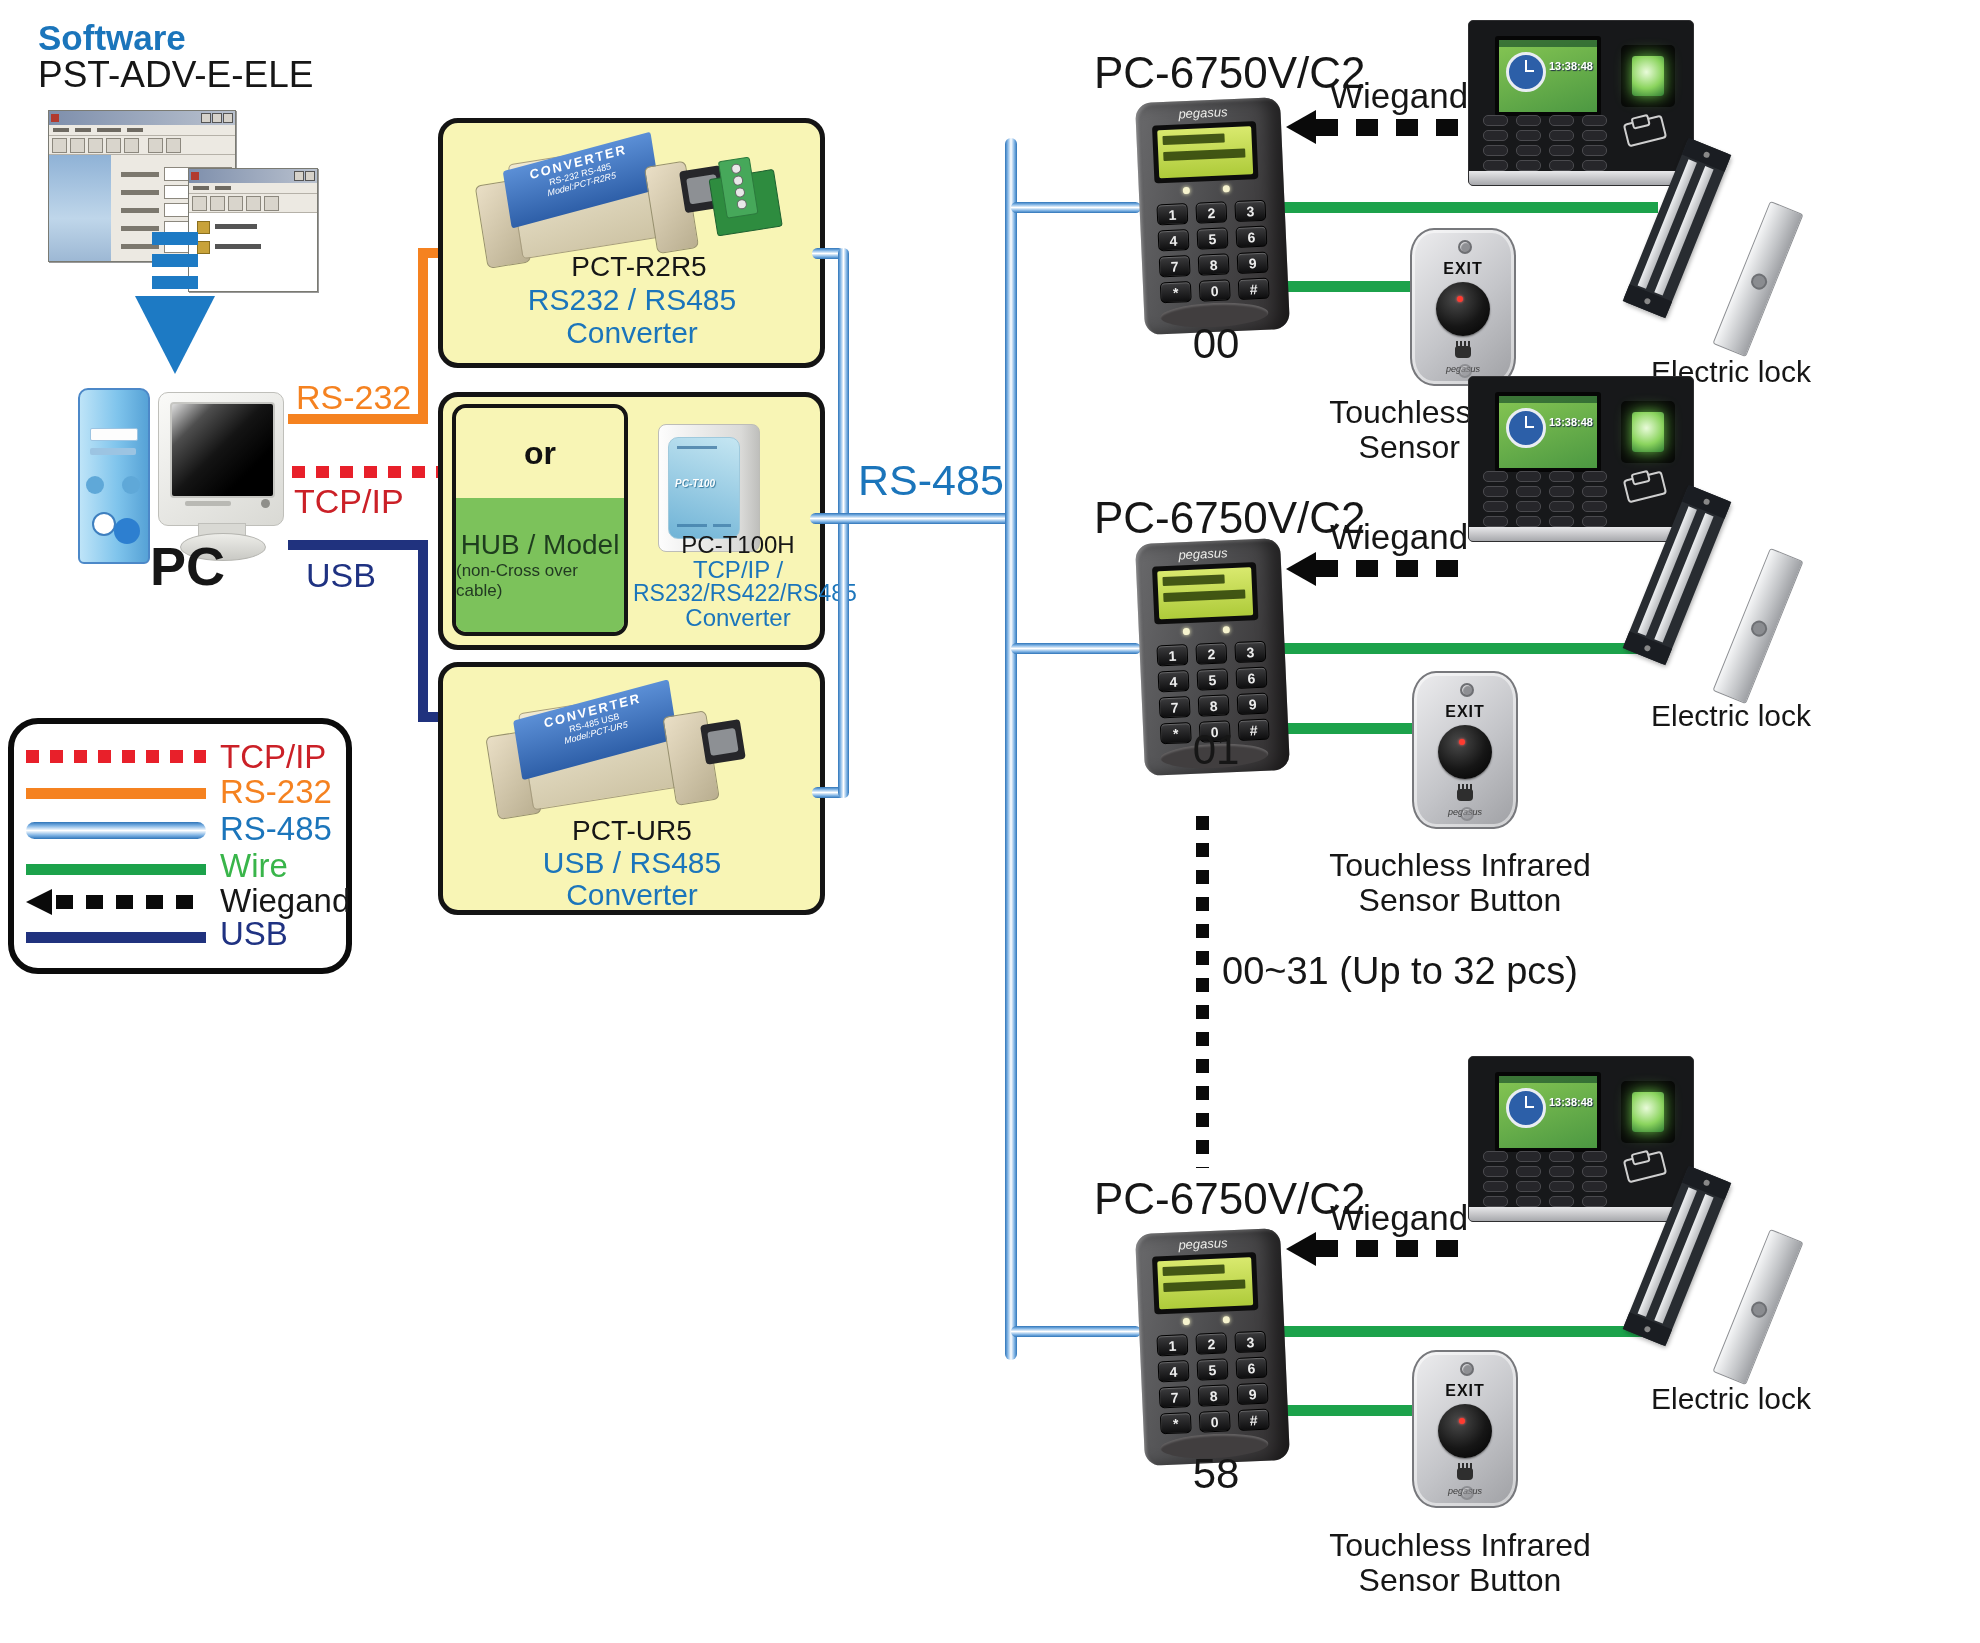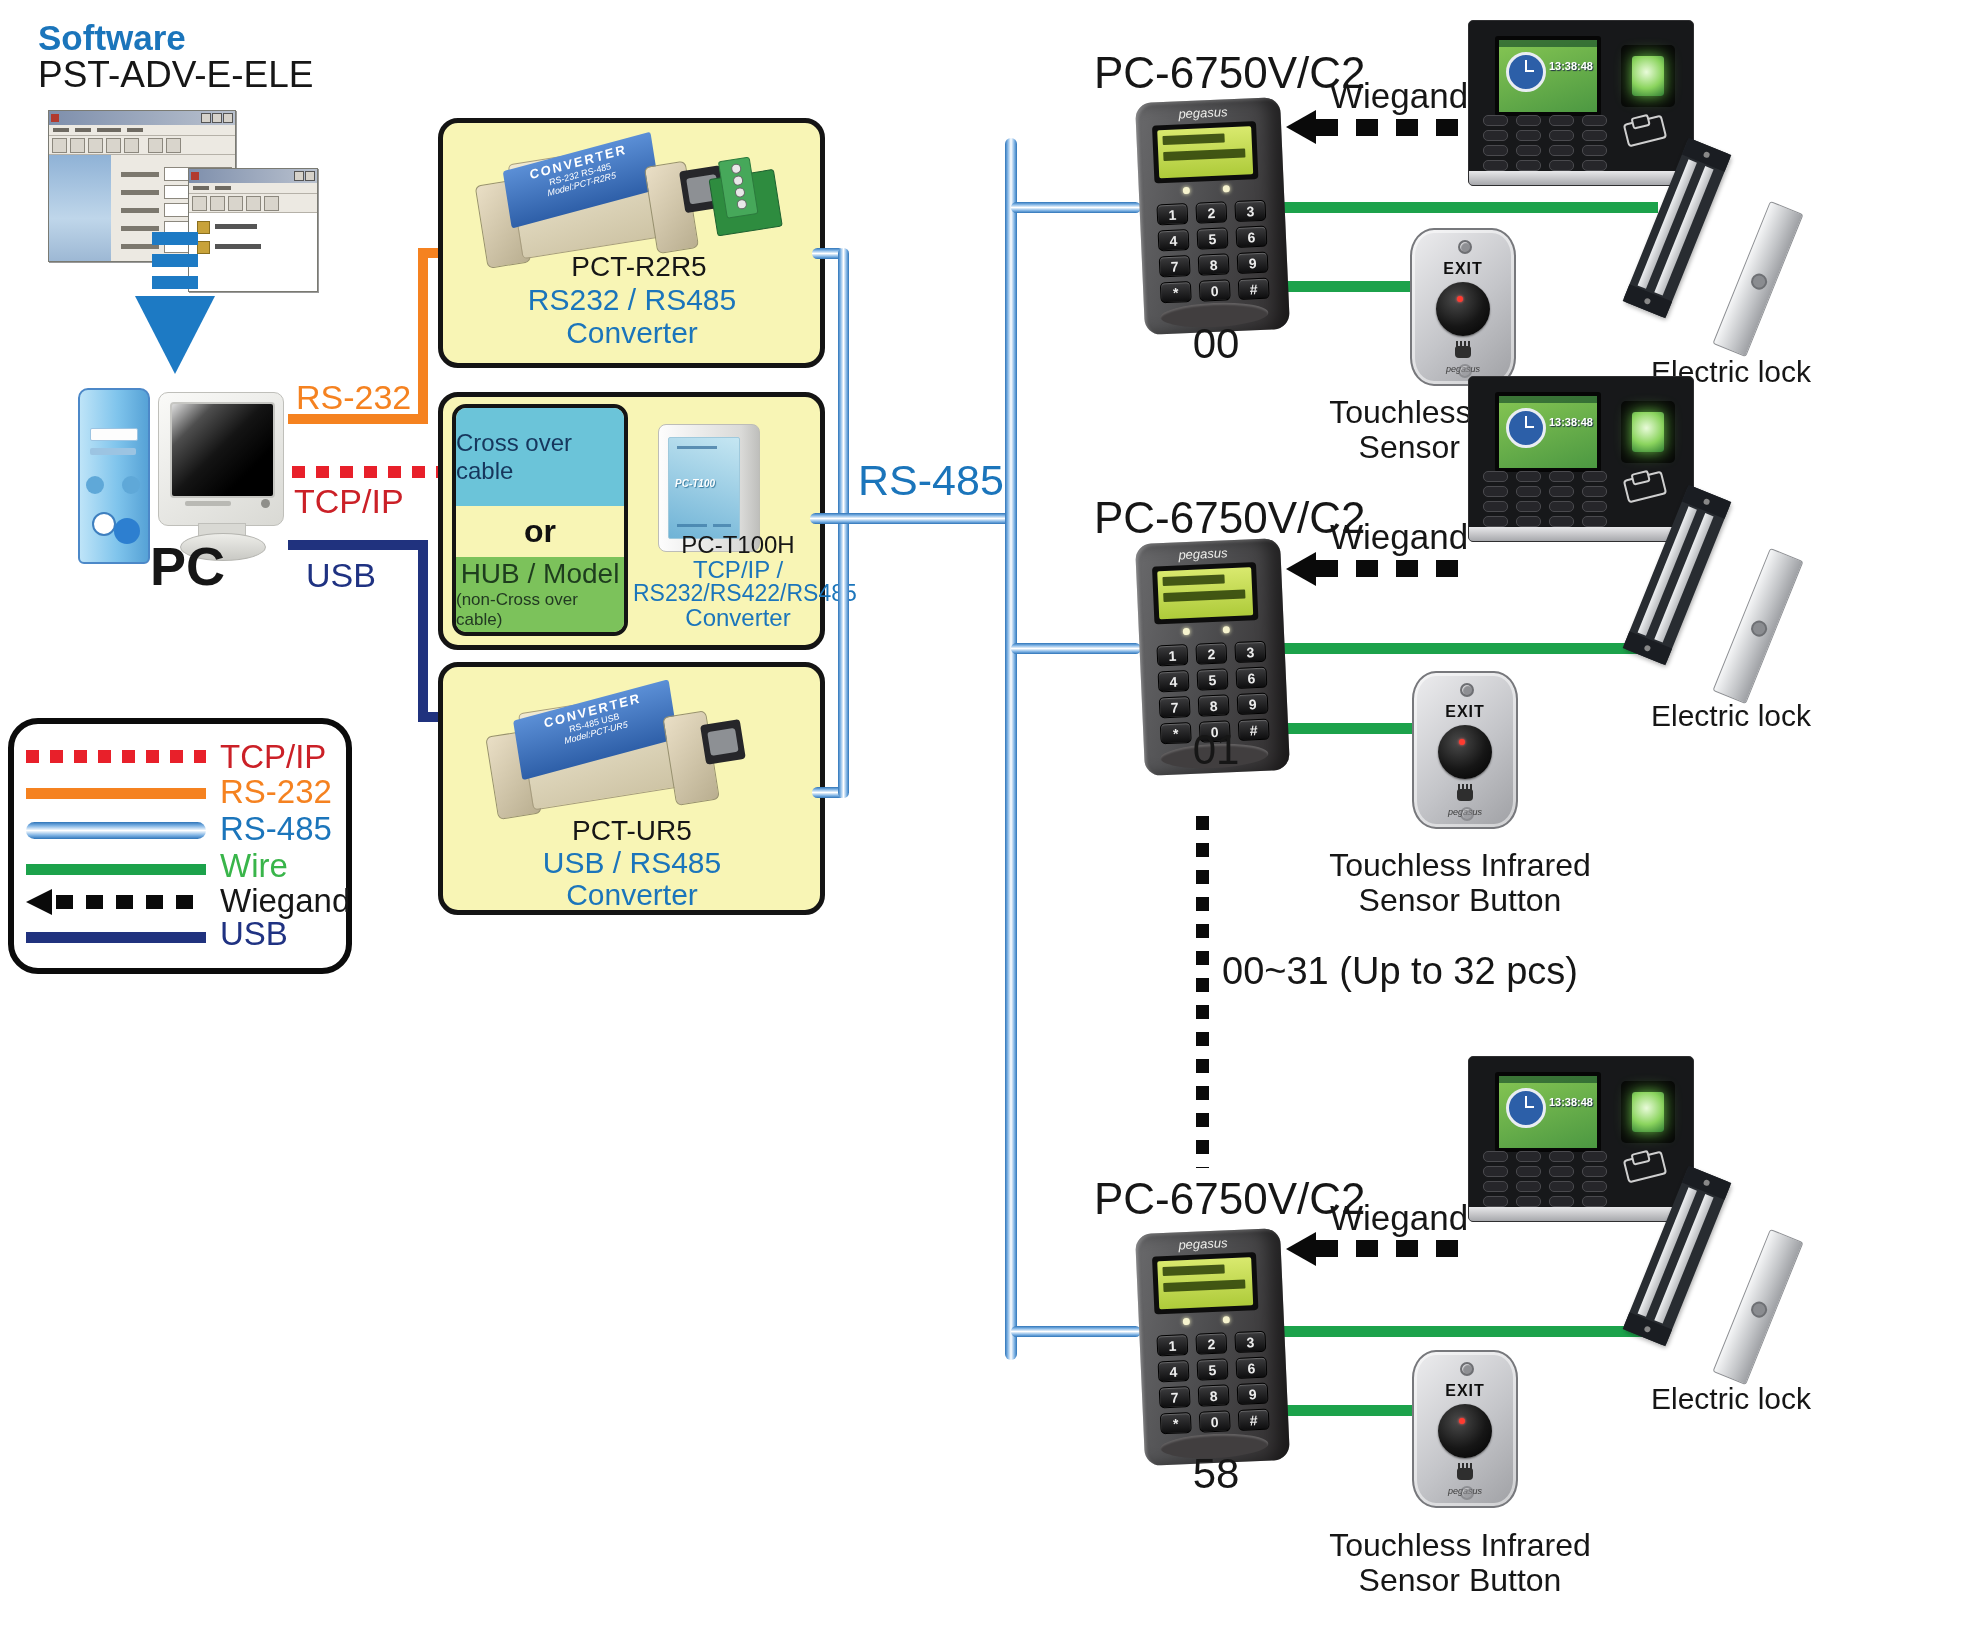--- a/index.html
+++ b/index.html
@@ -33,21 +33,21 @@
   .cd-flange{position:absolute;background:linear-gradient(135deg,#EADFC6,#B9AE90);border:1px solid #97906F;border-radius:6px;}
   .cd-body{position:absolute;background:linear-gradient(170deg,#F0E9D3,#CDC3A4);border:1px solid #A69C7E;border-radius:5px;}
   .cd-stripe{position:absolute;background:linear-gradient(180deg,#5B8FD6,#2E5FA8);transform:skewY(-6deg);color:#fff;text-align:center;border-radius:3px;}
   .cd-db9{position:absolute;background:#26262a;border-radius:4px;}
   .cd-db9 i{position:absolute;left:6px;top:8px;right:6px;bottom:8px;background:#8d9094;border-radius:3px;display:block;}
   .cd-pcb{position:absolute;background:#2E8C3F;border:1px solid #1E6130;border-radius:3px;}
   .cd-term{position:absolute;background:#46A85A;border:1px solid #2C7A3D;border-radius:3px;}
   .cd-term u{position:absolute;left:50%;width:8px;height:8px;margin-left:-4px;background:#E8E8E8;border-radius:50%;border:1px solid #666;}
   
   .t100{position:absolute;background:linear-gradient(90deg,#FDFDFD,#DADAD8 82%,#BFBFBC);border:1px solid #BDBDB8;border-radius:8px;}
-  .t100-face{position:absolute;background:linear-gradient(200deg,#C5E6F2,#6FB3D6);border:1px solid #9FC9DC;border-radius:2px;}
+  .t100-face{position:absolute;background:linear-gradient(200deg,#C5E6F2,#6FB3D6);border:1px solid #9FC9DC;border-radius:10px;}
   
   .keypad{position:absolute;width:145px;height:232px;transform:rotate(-2.5deg);
           background:linear-gradient(105deg,#6A6A6C 0%,#4E4E50 45%,#2F2C2D 100%);
           border-radius:16px;box-shadow:inset -12px 0 16px rgba(0,0,0,.45), inset 2px 2px 3px rgba(255,255,255,.25);}
   .kp-brand{position:absolute;left:0;right:10px;top:5px;text-align:center;color:#EDEDEA;font-style:italic;font-size:13px;}
   .kp-lcdframe{position:absolute;left:16px;top:23px;width:104px;height:58px;background:#0D0D0D;border-radius:4px;}
   .kp-lcd{position:absolute;left:5px;top:5px;width:94px;height:48px;background:linear-gradient(180deg,#D9E96E,#AECB3A);border-radius:2px;overflow:hidden;}
   .kp-lcd i{position:absolute;height:9px;background:rgba(42,62,8,.85);border-radius:1px;display:block;}
   .kp-led{position:absolute;width:7px;height:7px;border-radius:50%;background:#F6F3CE;box-shadow:0 0 4px #FFFBC9;}
   .kp-keys{position:absolute;left:17px;top:102px;width:113px;display:grid;grid-template-columns:repeat(3,31px);grid-auto-rows:21px;gap:5px 8px;}
@@ -254,23 +254,20 @@
         <u style="top:28px;"></u>
         <u style="top:40px;"></u>
     </div>
   </div>
   <div class="t tc c-black" style="left:519px;top:252px;width:240px;font-size:28px;text-align:center;">PCT-R2R5</div>
   <div class="t tc c-blue" style="left:512px;top:284px;width:240px;font-size:30px;">RS232 / RS485</div>
   <div class="t tc c-blue" style="left:512px;top:317px;width:240px;font-size:30px;">Converter</div>
 
   <div class="ybox" style="left:438px;top:392px;width:377px;height:248px;"></div>
   <div class="optbox" style="left:452px;top:404px;width:168px;height:224px;">
-    <div class="opt-teal">
-      <span style="font-size:24px;color:#16365C;">Cross over cable</span>
-      </div>
     <div class="opt-yel">
       <span style="font-size:32px;font-weight:bold;color:#111;">or</span>
       </div>
     <div class="opt-green">
       <span style="font-size:28px;color:#1E3D1E;">HUB / Model</span>
       <span style="font-size:17px;color:#223A22;">(non-Cross over cable)</span>
       </div>
   </div>
   <div class="t100" style="left:658px;top:424px;width:100px;height:126px;">
     <div class="t100-face" style="left:9px;top:12px;width:70px;height:100px;">

